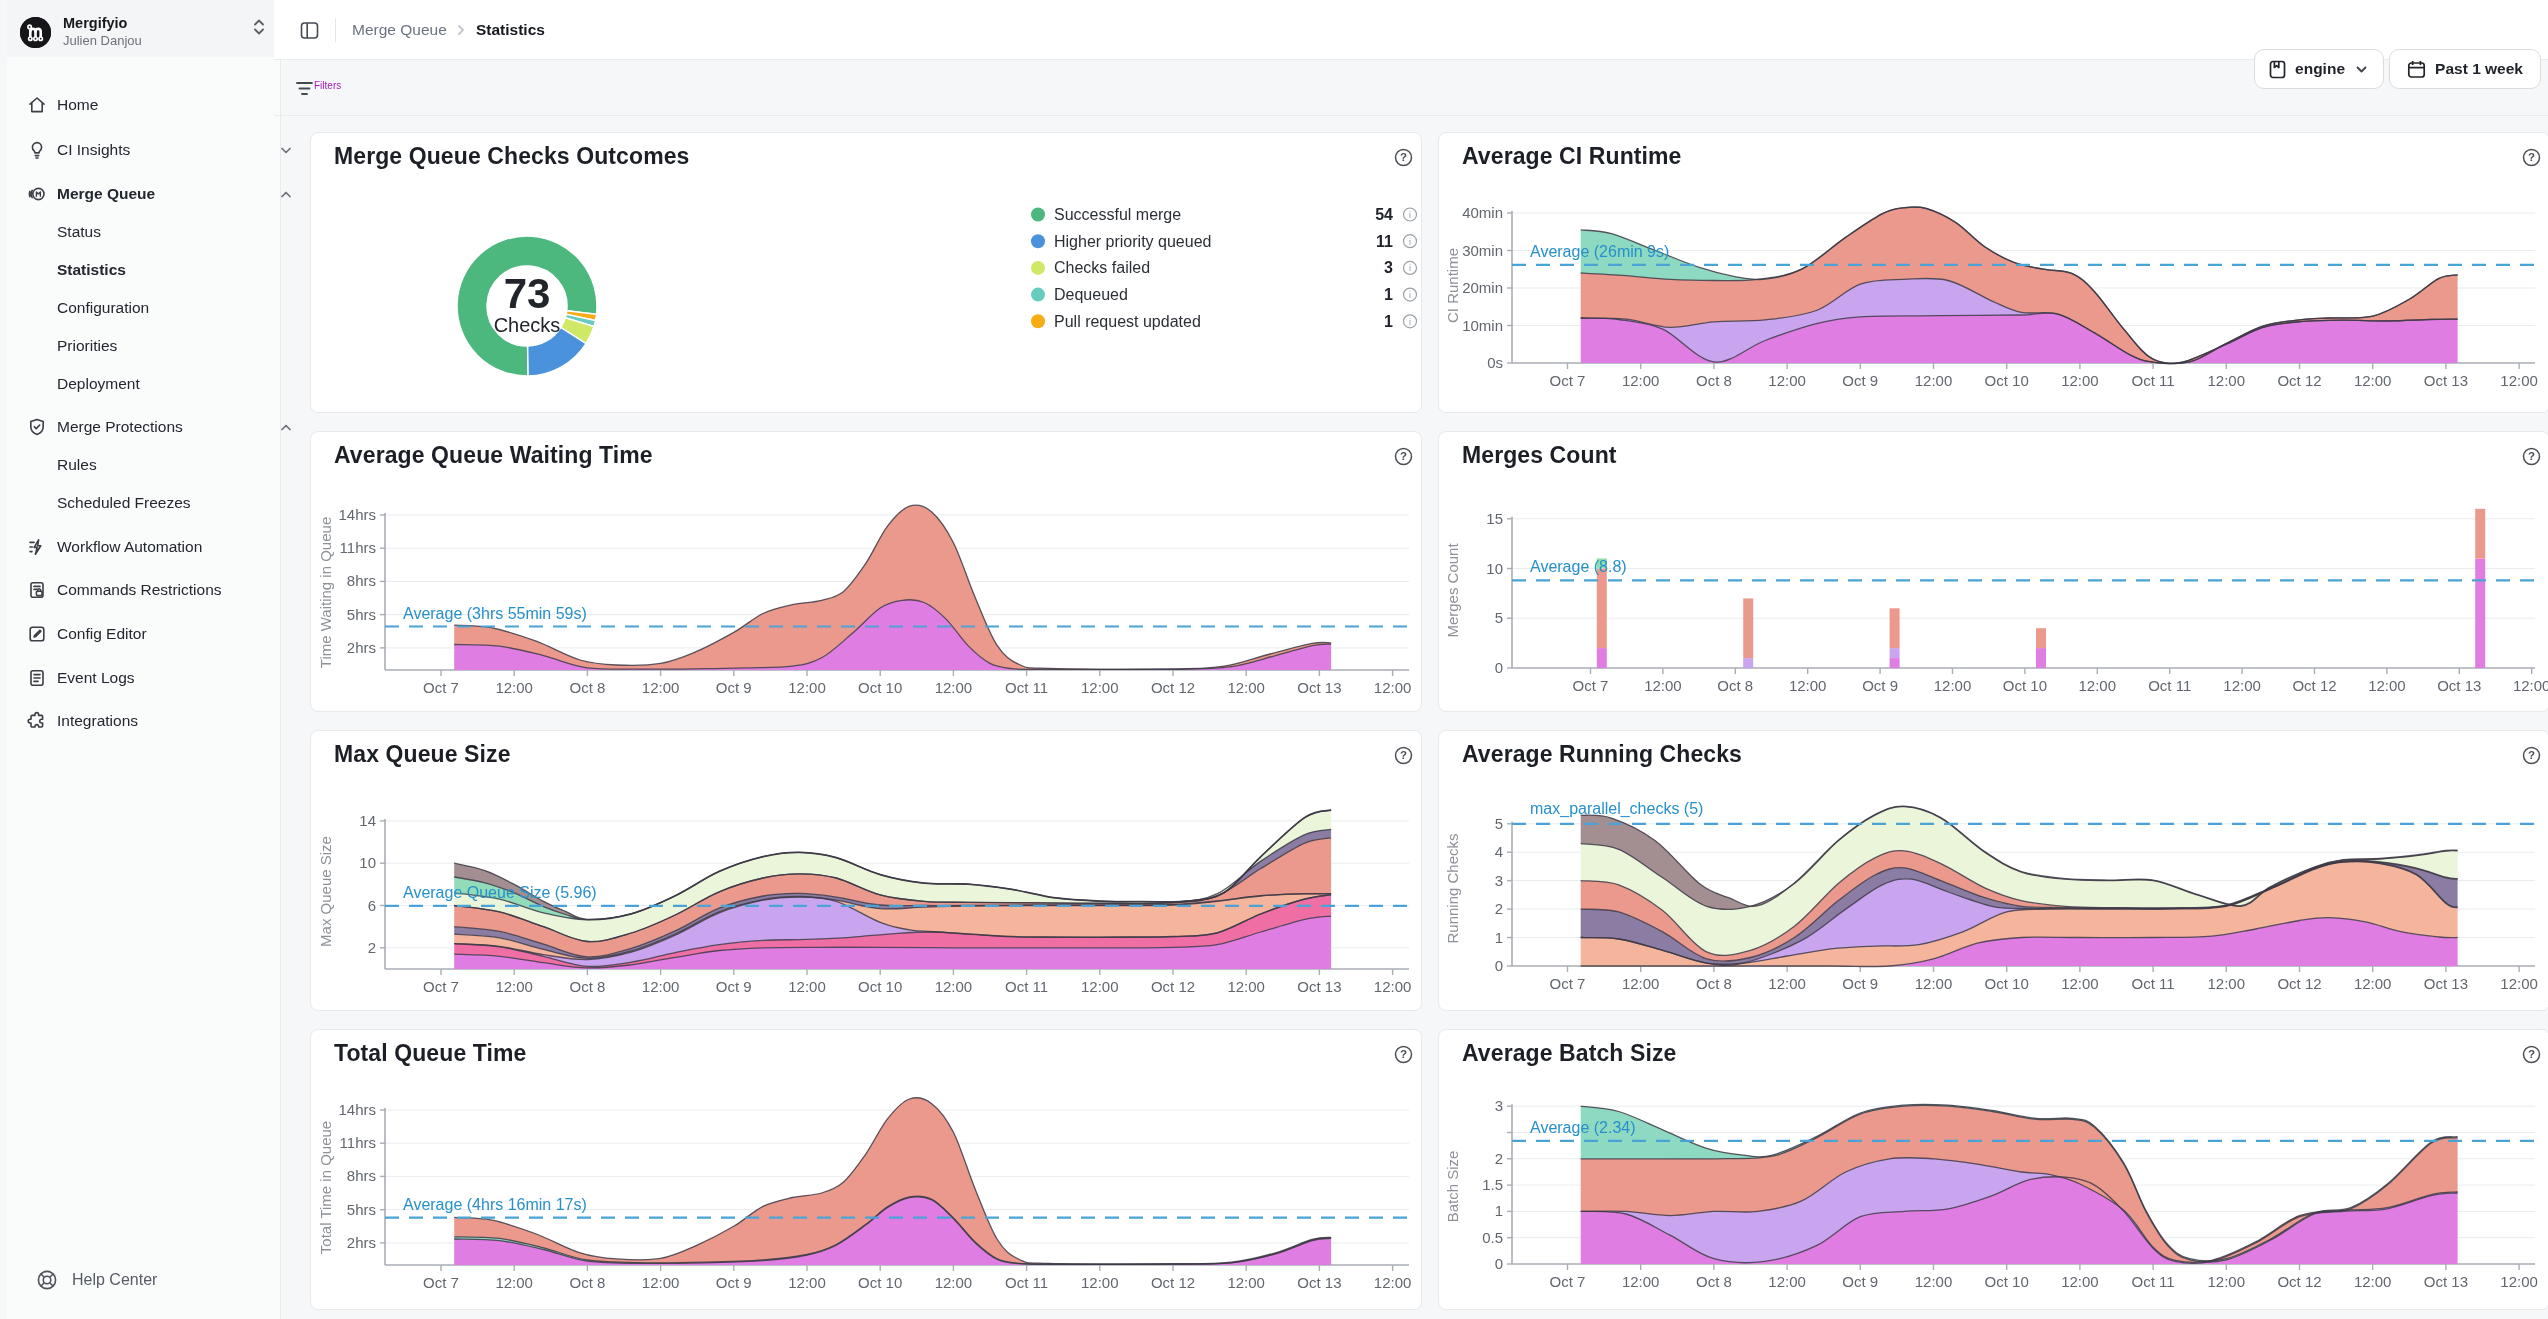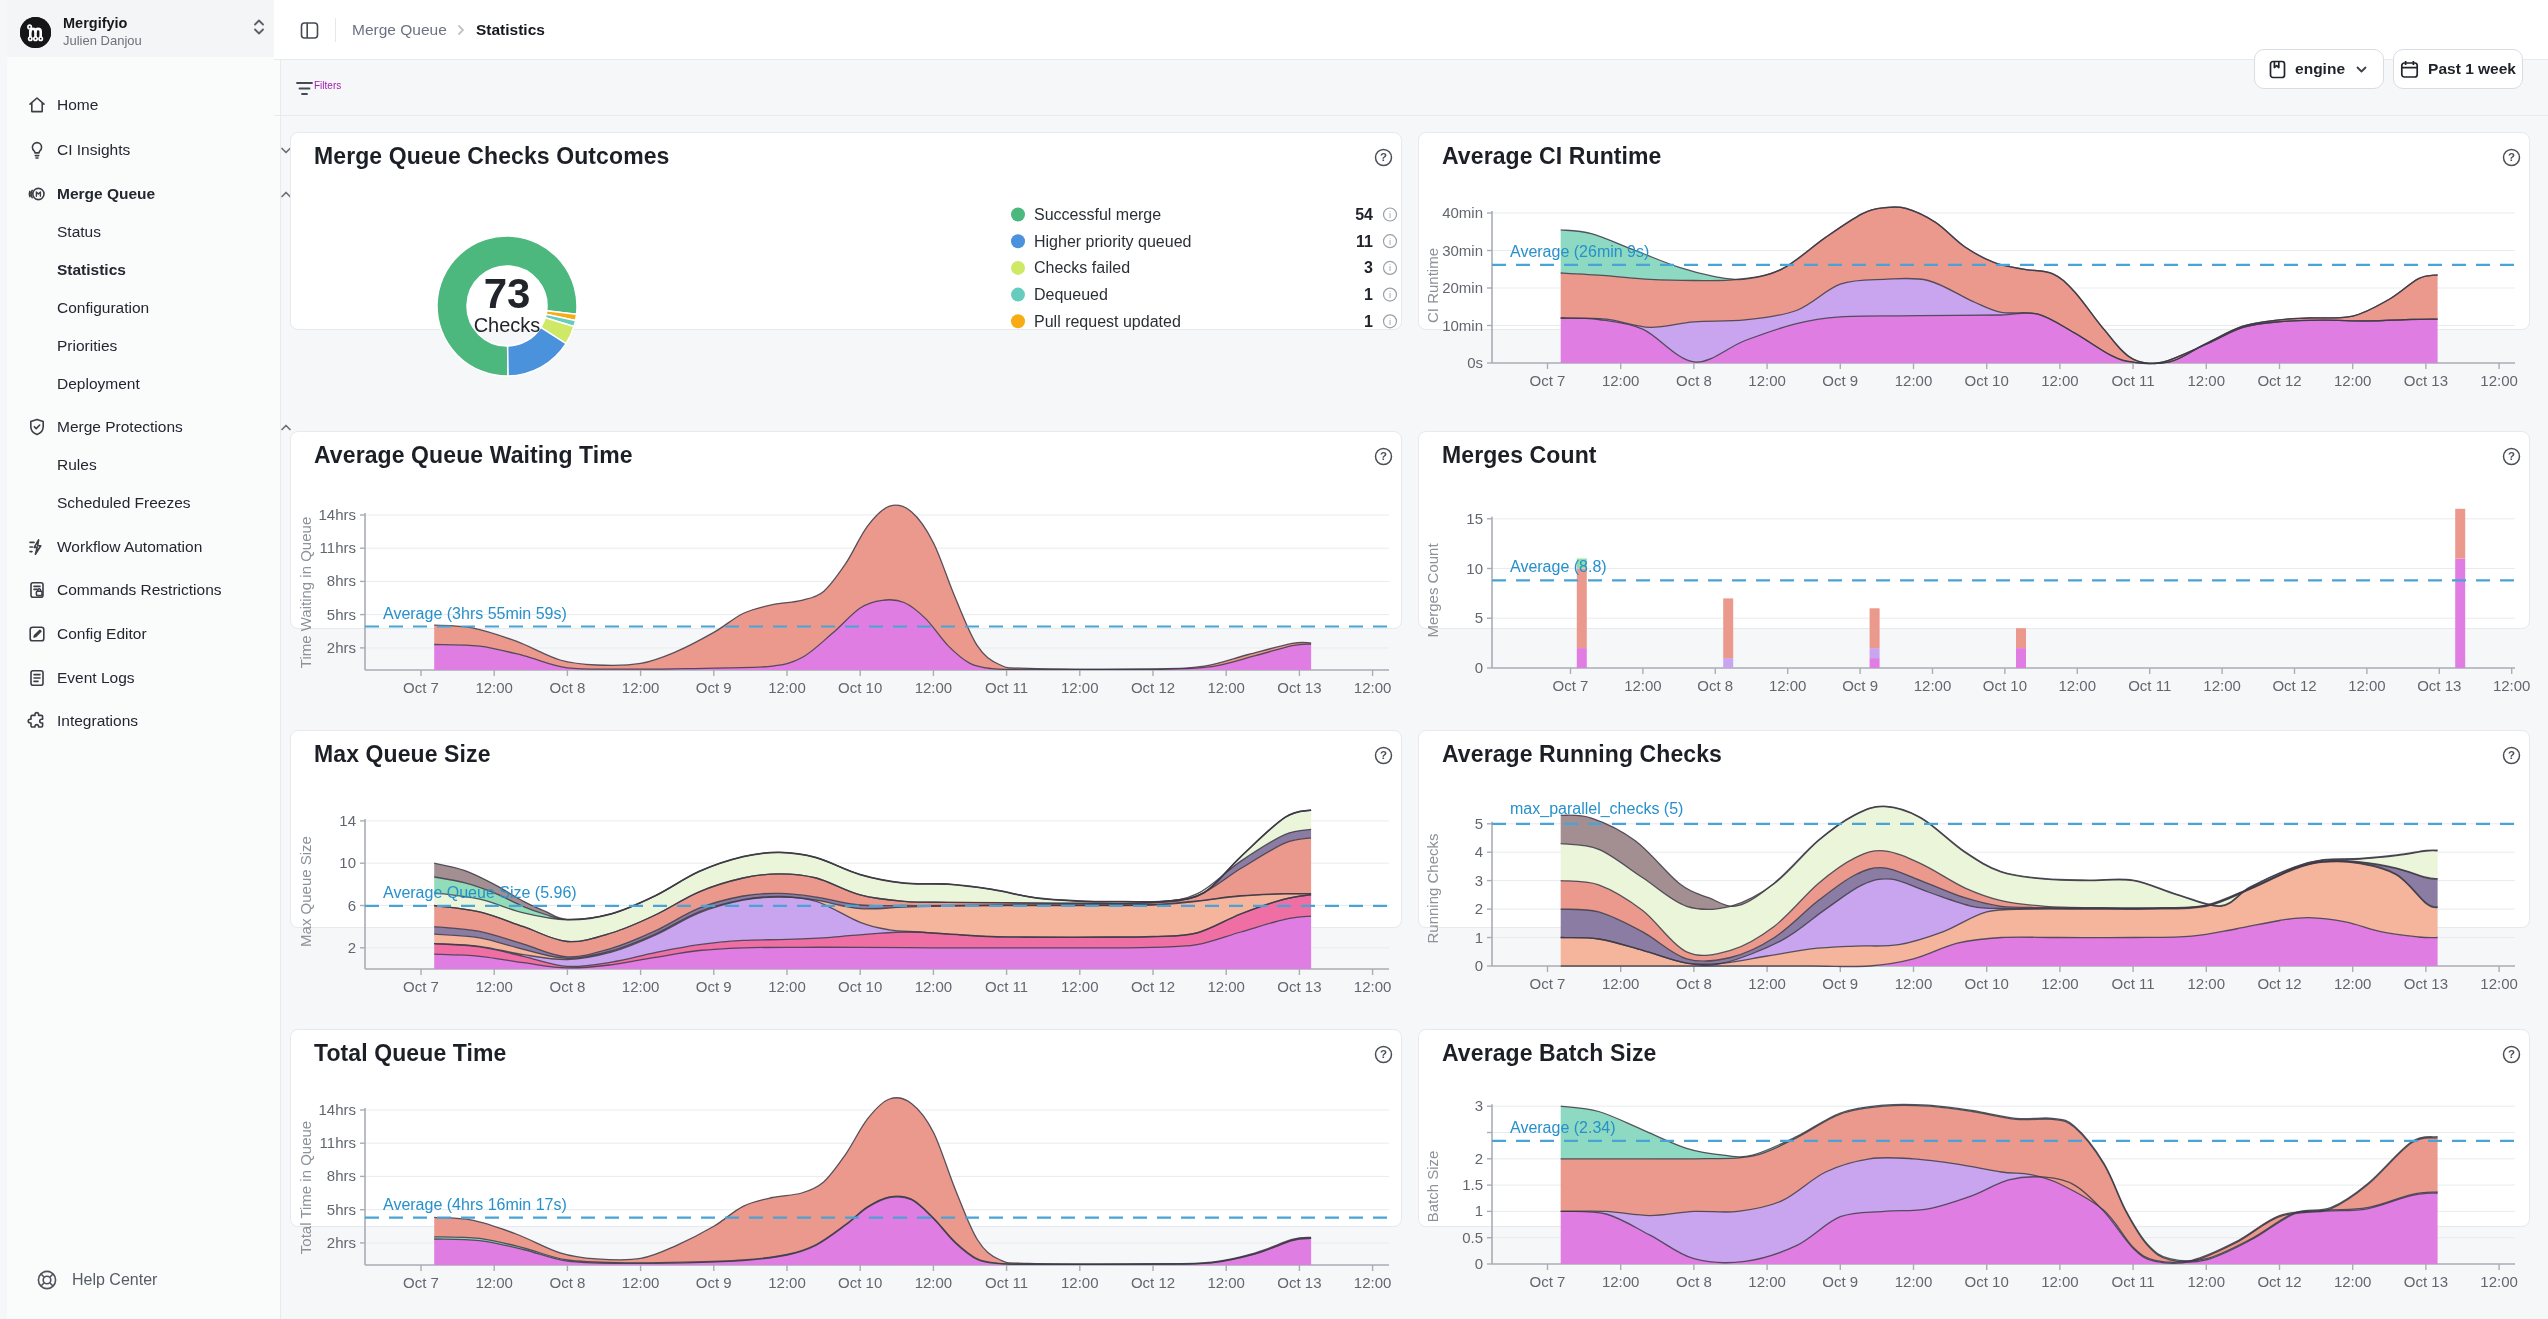--- a/index.html
+++ b/index.html
@@ -6,21 +6,21 @@
 .wsblock { position:absolute; left:0; top:0; width:274px; height:57px; background:#f4f5f7; }
 .avatar { position:absolute; left:13px; top:17px; width:31px; height:31px; border-radius:50%; background:#16161a; color:#fff; text-align:center; font-weight:bold; font-size:17px; line-height:30px; }
 .wsname { position:absolute; left:56px; top:15px; font-size:14.5px; font-weight:bold; color:#17191d; }
 .wsuser { position:absolute; left:56px; top:33px; font-size:13px; color:#6c727b; }
 .nitem { position:absolute; left:0; width:310px; height:30px; }
 .nico { position:absolute; left:20px; top:50%; margin-top:-10px; }
 .nlab { position:absolute; left:50px; top:50%; transform:translateY(-50%); font-size:15.5px; color:#232730; white-space:nowrap; }
 .help { position:absolute; left:0; width:330px; bottom:28px; height:20px; font-size:16px; color:#565c64; }
 .header { position:absolute; left:274px; top:0; width:2274px; height:60px; background:#fff; border-bottom:1px solid #e8eaec; }
 .fbar { position:absolute; left:274px; top:61px; width:2274px; height:55px; border-bottom:1px solid #e8eaec; }
-.card { position:absolute; width:1112px; height:198px; background:#fff; border:1px solid #e7e9ec; border-radius:8px; }
+.card { position:absolute; width:1112px; height:281px; background:#fff; border:1px solid #e7e9ec; border-radius:8px;margin-left:20px; }
 .ct { position:absolute; left:23px; top:10px; font-size:23px; font-weight:bold; color:#1c2026; letter-spacing:0.1px; }
 .cb { position:absolute; left:0; top:0; }
 .btn { position:absolute; top:14px; height:40px; background:#fff; border:1px solid #d9dce0; border-radius:10px; display:flex; align-items:center; gap:9px; padding:0 14px; font-size:15.5px; font-weight:bold; color:#21252b;margin-top:35px; }
 .bc1 { position:absolute; left:78px; top:50%; transform:translateY(-50%); font-size:15.5px; color:#6b7280; }
 .bc2 { position:absolute; left:202px; top:50%; transform:translateY(-50%); font-size:15.5px; font-weight:bold; color:#15181d; }
 </style></head>
 <body>
 <div class="sidebar">
   <div class="wsblock">
     <div class="avatar"><svg width="31" height="31" viewBox="0 0 31 31">
@@ -163,21 +163,21 @@
   <div class="btn" style="right:164px">
     <svg width="17" height="19" viewBox="0 0 17 19" fill="none" stroke="#21252b" stroke-width="1.7" stroke-linejoin="round">
         <rect x="1.5" y="1.5" width="14" height="16" rx="2.5"></rect>
         <path d="M5.4 1.5v6l2.2-1.8 2.2 1.8v-6"></path>
       </svg>
     engine
     <svg width="15" height="15" viewBox="0 0 15 15" fill="none" stroke="#3c4047" stroke-width="1.8" stroke-linecap="round" stroke-linejoin="round">
         <path d="M3.5 5.5 7.5 9.5l4-4"></path>
       </svg>
   </div>
-  <div class="btn" style="right:25px;padding:0 6px">
+  <div class="btn" style="right:7px;padding:0 17px">
     <svg width="19" height="19" viewBox="0 0 19 19" fill="none" stroke="#21252b" stroke-width="1.7" stroke-linejoin="round">
         <rect x="1.8" y="3" width="15.4" height="14" rx="2.5"></rect>
         <path d="M5.6 1v4M13.4 1v4M1.8 7.6h15.4"></path>
       </svg>
     Past 1 week
   </div>
 </div>
 <div class="fbar">
   <svg width="17" height="15" viewBox="0 0 17 15" stroke="#454a52" stroke-width="1.8" stroke-linecap="round" style="position:absolute;left:22px;top:20px">
       <line x1="1" y1="2" x2="16" y2="2"></line>

